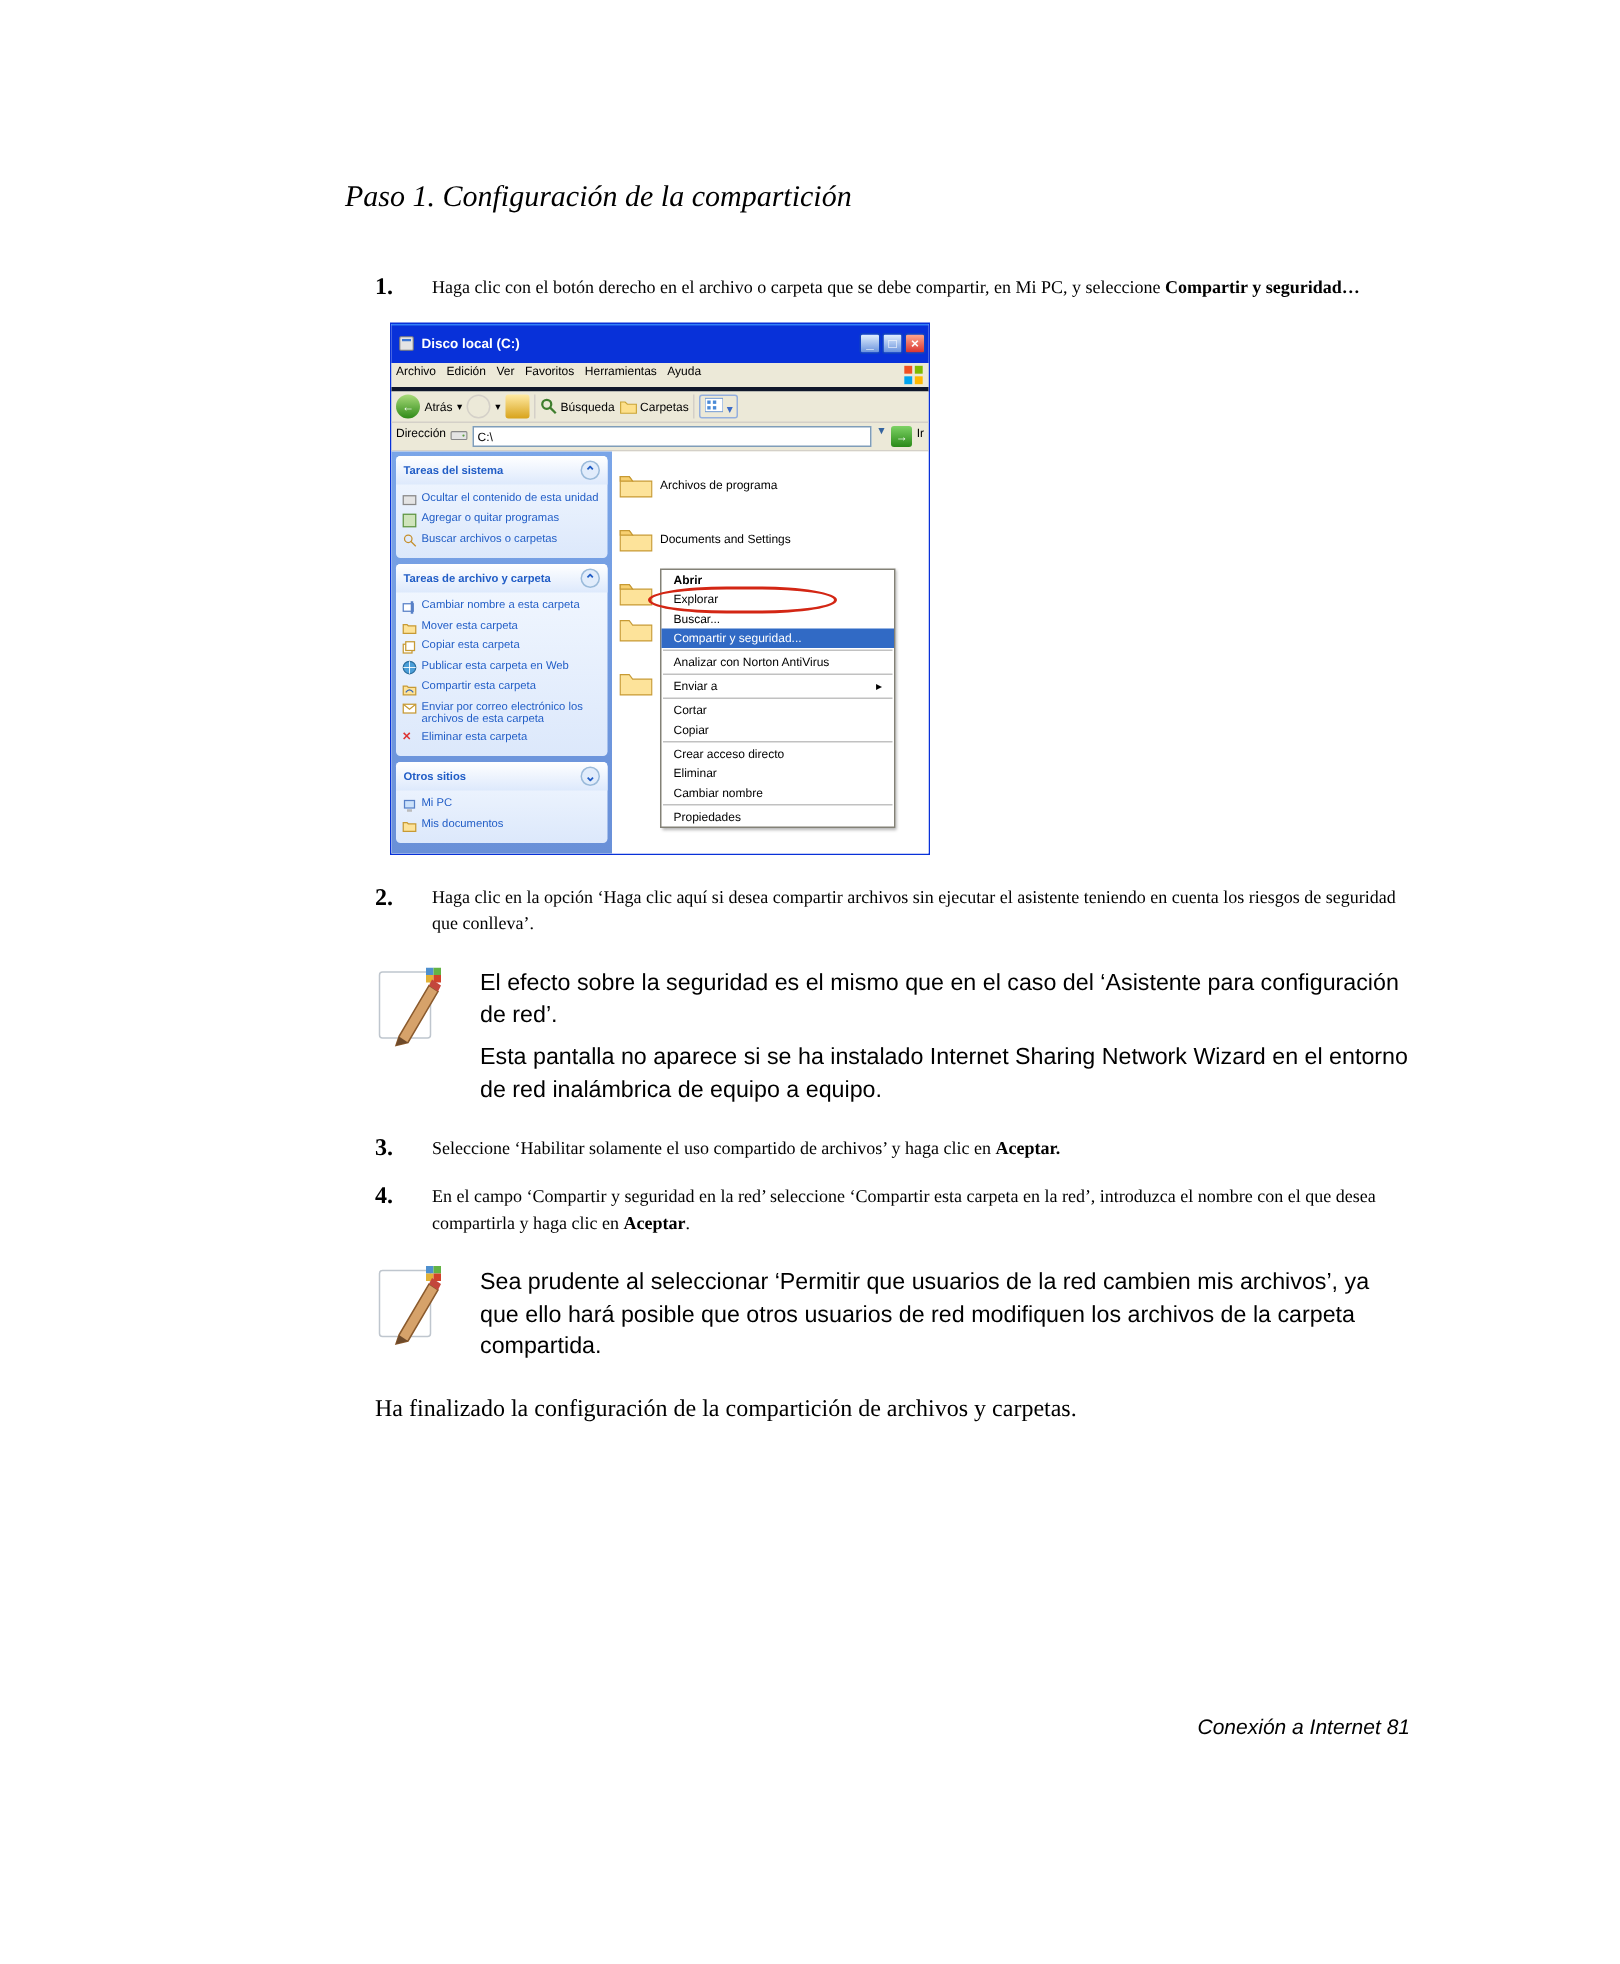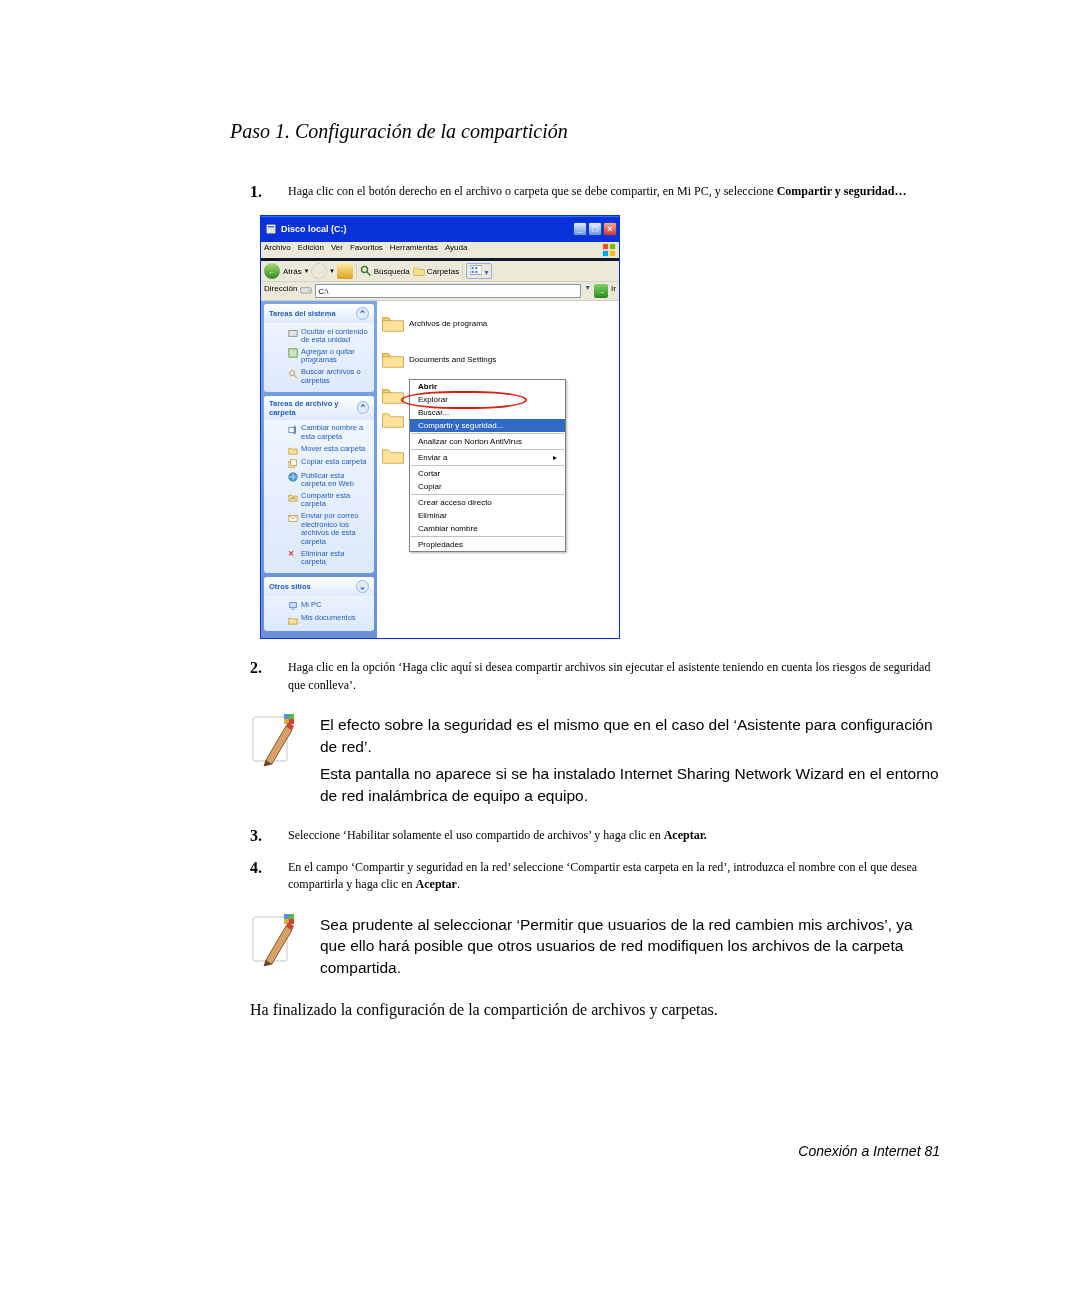--- a/index.html
+++ b/index.html
@@ -99,25 +99,25 @@
     .tb-back{background:linear-gradient(180deg,#a9db7a,#2f8a18);border-radius:50%;width:16px;height:16px;display:flex;align-items:center;justify-content:center;color:#fff;font-weight:bold;}
     .tb-up{background:linear-gradient(180deg,#ffeaa3,#d8a31b);border-radius:2px;width:16px;height:16px;}
     .tb-fwd{background:#ece9d8;border:1px solid #d4d0c8;border-radius:50%;width:16px;height:16px;}
     .tb-sep{width:1px;height:16px;background:#d4d0c8;}
     .tb-search,.tb-folders{display:flex;align-items:center;gap:2px;}
     .tb-views{border:1px solid #95b0de;border-radius:2px;padding:1px 3px;color:#3c6bc7;}
     .addrbar{background:#ece9d8;padding:2px 3px;border-bottom:1px solid #d4d0c8;display:flex;gap:3px;font-size:8px;}
     .addrbar input{flex:1;height:14px;font-size:8px;border:1px solid #7f9db9;padding:0 2px;}
     .addrbar .go{width:14px;height:14px;background:linear-gradient(180deg,#7dd265,#2a8a18);display:flex;align-items:center;justify-content:center;color:#fff;border-radius:2px;}
     .xp-body{display:flex;background:#fff;}
-    .tasks{width:116px;background:linear-gradient(180deg,#7aa5e8 0%,#6990d8 100%);padding:3px;font-size:7.5px;}
+    .tasks{width:147px;background:linear-gradient(180deg,#7aa5e8 0%,#6990d8 100%);padding:3px;font-size:7.5px;}
     .task-panel{background:linear-gradient(180deg,#f3f8ff,#dce8fb);border-radius:3px;margin-bottom:4px;}
     .task-head{color:#215dc6;font-weight:bold;padding:3px 5px;display:flex;justify-content:space-between;align-items:center;background:linear-gradient(180deg,#fff,#dde9fc);border-radius:3px 3px 0 0;}
     .task-head .chev{width:13px;height:13px;border-radius:50%;background:#e1ecfb;border:1px solid #9abada;color:#215dc6;text-align:center;line-height:12px;font-size:9px;}
-    .task-list{padding:3px 4px 5px;margin-left:20px;}
+    .task-list{padding:3px 4px 5px;}
     .task-item{color:#215dc6;padding:1.5px 0;display:flex;align-items:flex-start;gap:3px;line-height:1.15;}
     .task-item .ico{width:10px;height:10px;flex-shrink:0;display:inline-block;margin-top:0.5px;}
     .files{flex:1;padding:6px 4px 4px;position:relative;}
     .folder-item{display:flex;align-items:center;gap:4px;margin:6px 0 16px;font-size:8px;}
     .folder-item.sel .foldlabel{background:linear-gradient(180deg,#acc6ef,#3c7ad9);border:1px dotted #333;padding:0 2px;color:#fff;font-size:7px;}
     .folder-ico{width:24px;height:20px;}
     .ctx-menu{position:absolute;left:32px;top:78px;width:157px;background:#fff;border:1px solid #838177;box-shadow:1px 1px 2px rgba(0,0,0,0.3);font-size:8px;}
     .ctx-item{padding:2px 8px;white-space:nowrap;}
     .ctx-highlight{background:#316ac5;color:#fff;}
     .ctx-sep{border-top:1px solid #c1c1c1;margin:1px 1px;}

